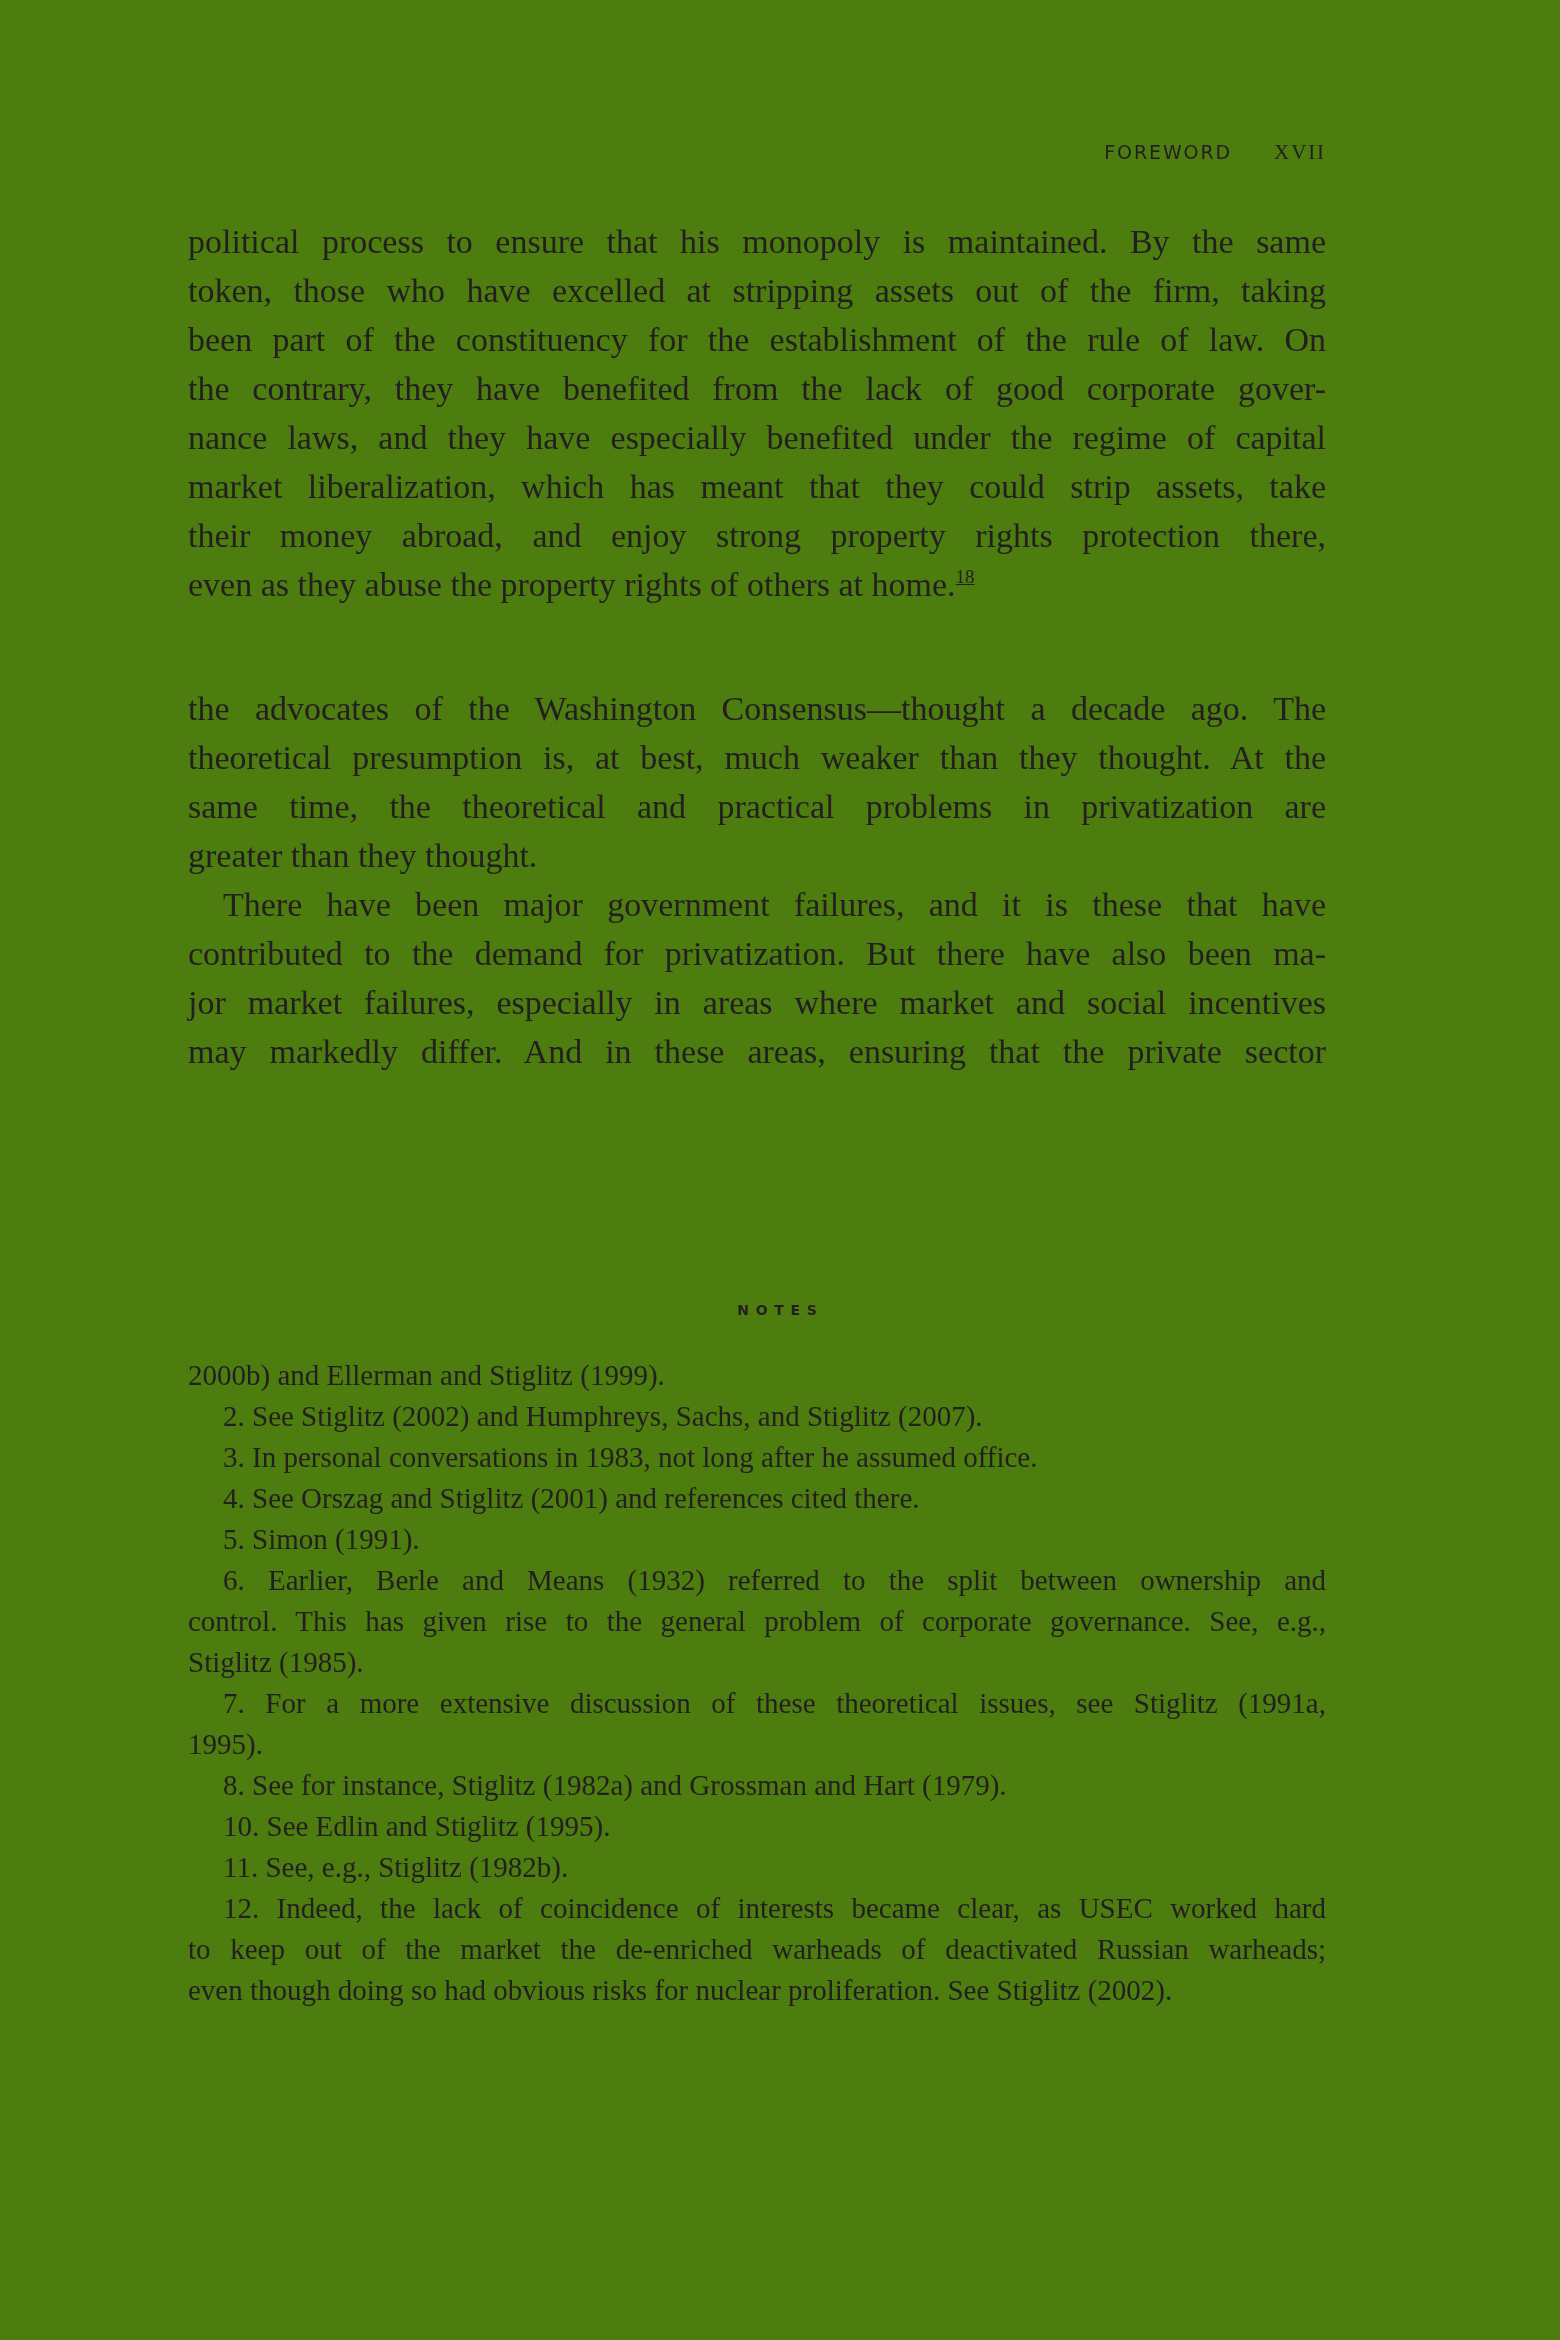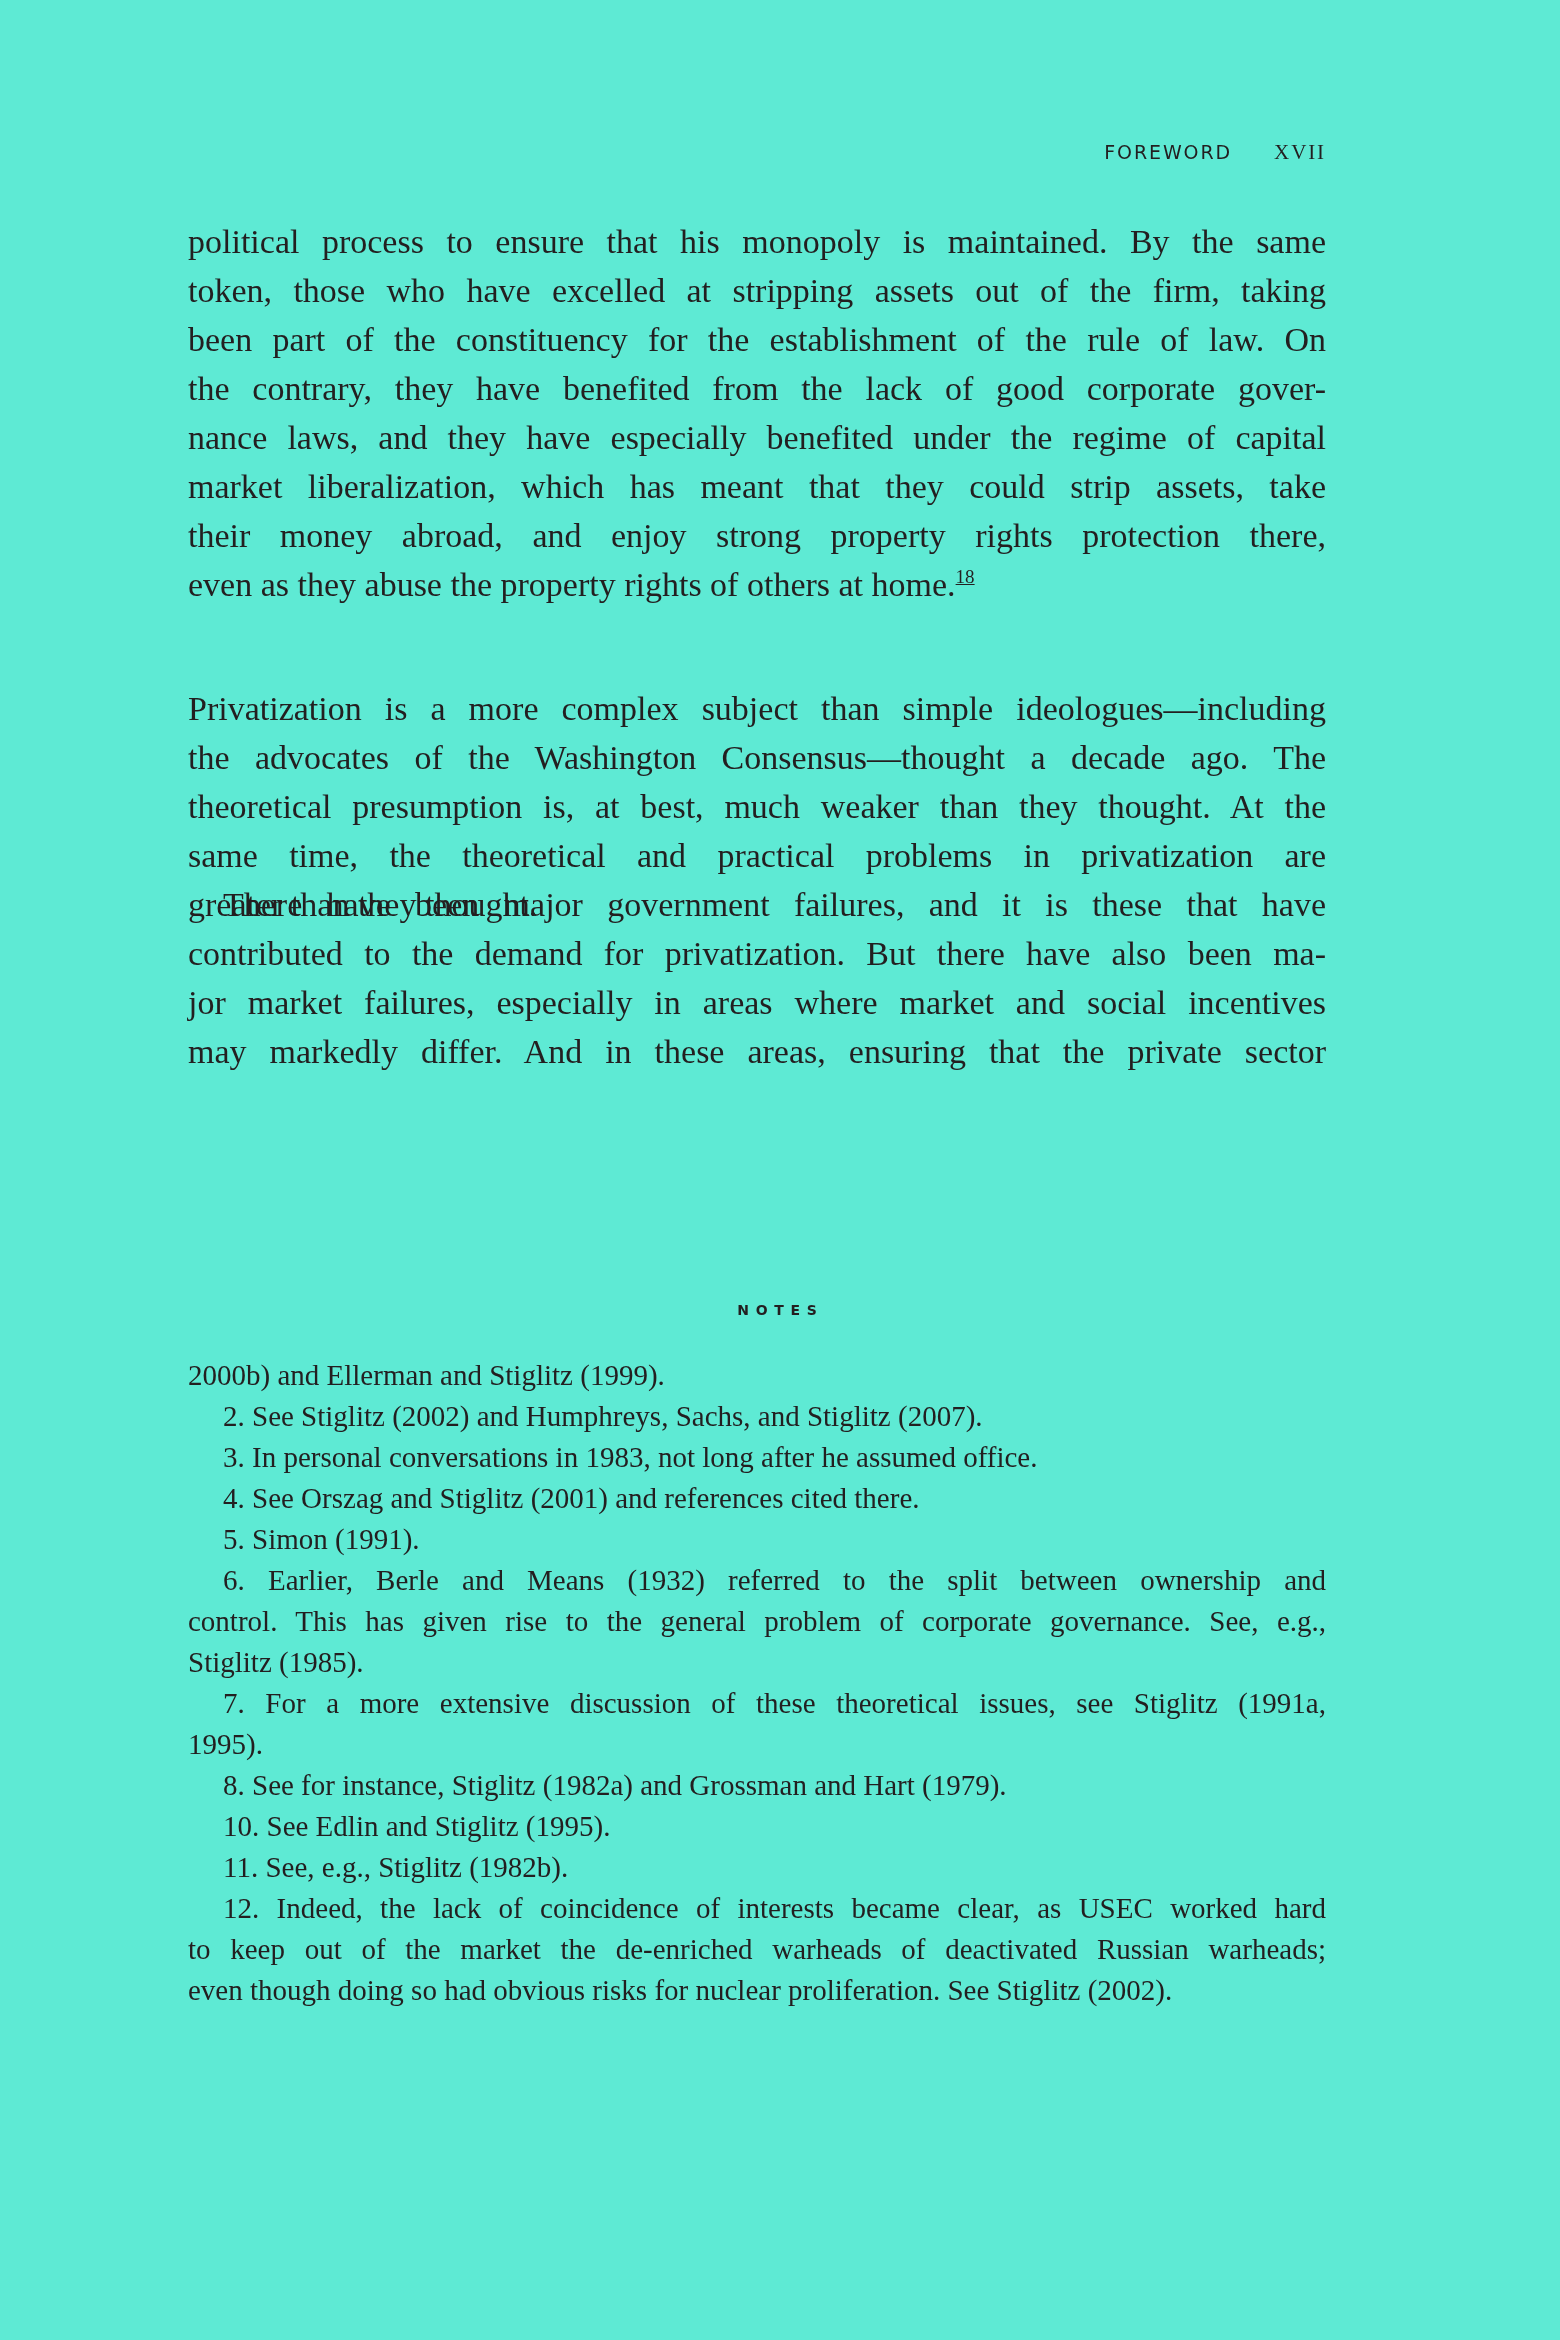--- a/index.html
+++ b/index.html
@@ -1,17 +1,17 @@
 <!DOCTYPE html>
 <html><head>
 <meta charset="utf-8">
 <style>
   html, body { margin: 0; padding: 0; background: #ffffff; }
   body { width: 1561px; height: 2341px; position: relative; overflow: hidden; color: #231f20; }
-  .page { position: absolute; left: 0; top: 0; width: 1561px; height: 2341px; background: #5eead4; }
+  .page { position: absolute; left: 0; top: 0; width: 1561px; height: 2341px; background: #4d7c0f; }
   .running-head {
     position: absolute; top: 140px; right: 235px;
     font-family: "DejaVu Sans", sans-serif; font-size: 19px; letter-spacing: 1.9px; color: #231f20;
     white-space: nowrap;
   }
   .running-head .section { margin-right: 42px; }
   .running-head .folio { font-family: "Liberation Serif", serif; font-size: 21px; letter-spacing: 1.9px; }
   .body-text {
     position: absolute; left: 188px; width: 1138px;
     font-family: "Liberation Serif", serif; font-size: 34px; color: #231f20;
@@ -49,21 +49,20 @@
     <span class="line">token, those who have excelled at stripping assets out of the firm, taking</span>
     <span class="line">been part of the constituency for the establishment of the rule of law. On</span>
     <span class="line">the contrary, they have benefited from the lack of good corporate gover-</span>
     <span class="line">nance laws, and they have especially benefited under the regime of capital</span>
     <span class="line">market liberalization, which has meant that they could strip assets, take</span>
     <span class="line">their money abroad, and enjoy strong property rights protection there,</span>
     <span class="line last"><span>even as they abuse the property rights of others at home.</span><sup>18</sup></span>
   </div>
 
   <div class="body-text" id="para2">
-    <span class="line">Privatization is a more complex subject than simple ideologues—including</span>
     <span class="line">the advocates of the Washington Consensus—thought a decade ago. The</span>
     <span class="line">theoretical presumption is, at best, much weaker than they thought. At the</span>
     <span class="line">same time, the theoretical and practical problems in privatization are</span>
     <span class="line last">greater than they thought.</span>
   </div>
 
   <div class="body-text" id="para3">
     <span class="line indent">There have been major government failures, and it is these that have</span>
     <span class="line">contributed to the demand for privatization. But there have also been ma-</span>
     <span class="line">jor market failures, especially in areas where market and social incentives</span>

